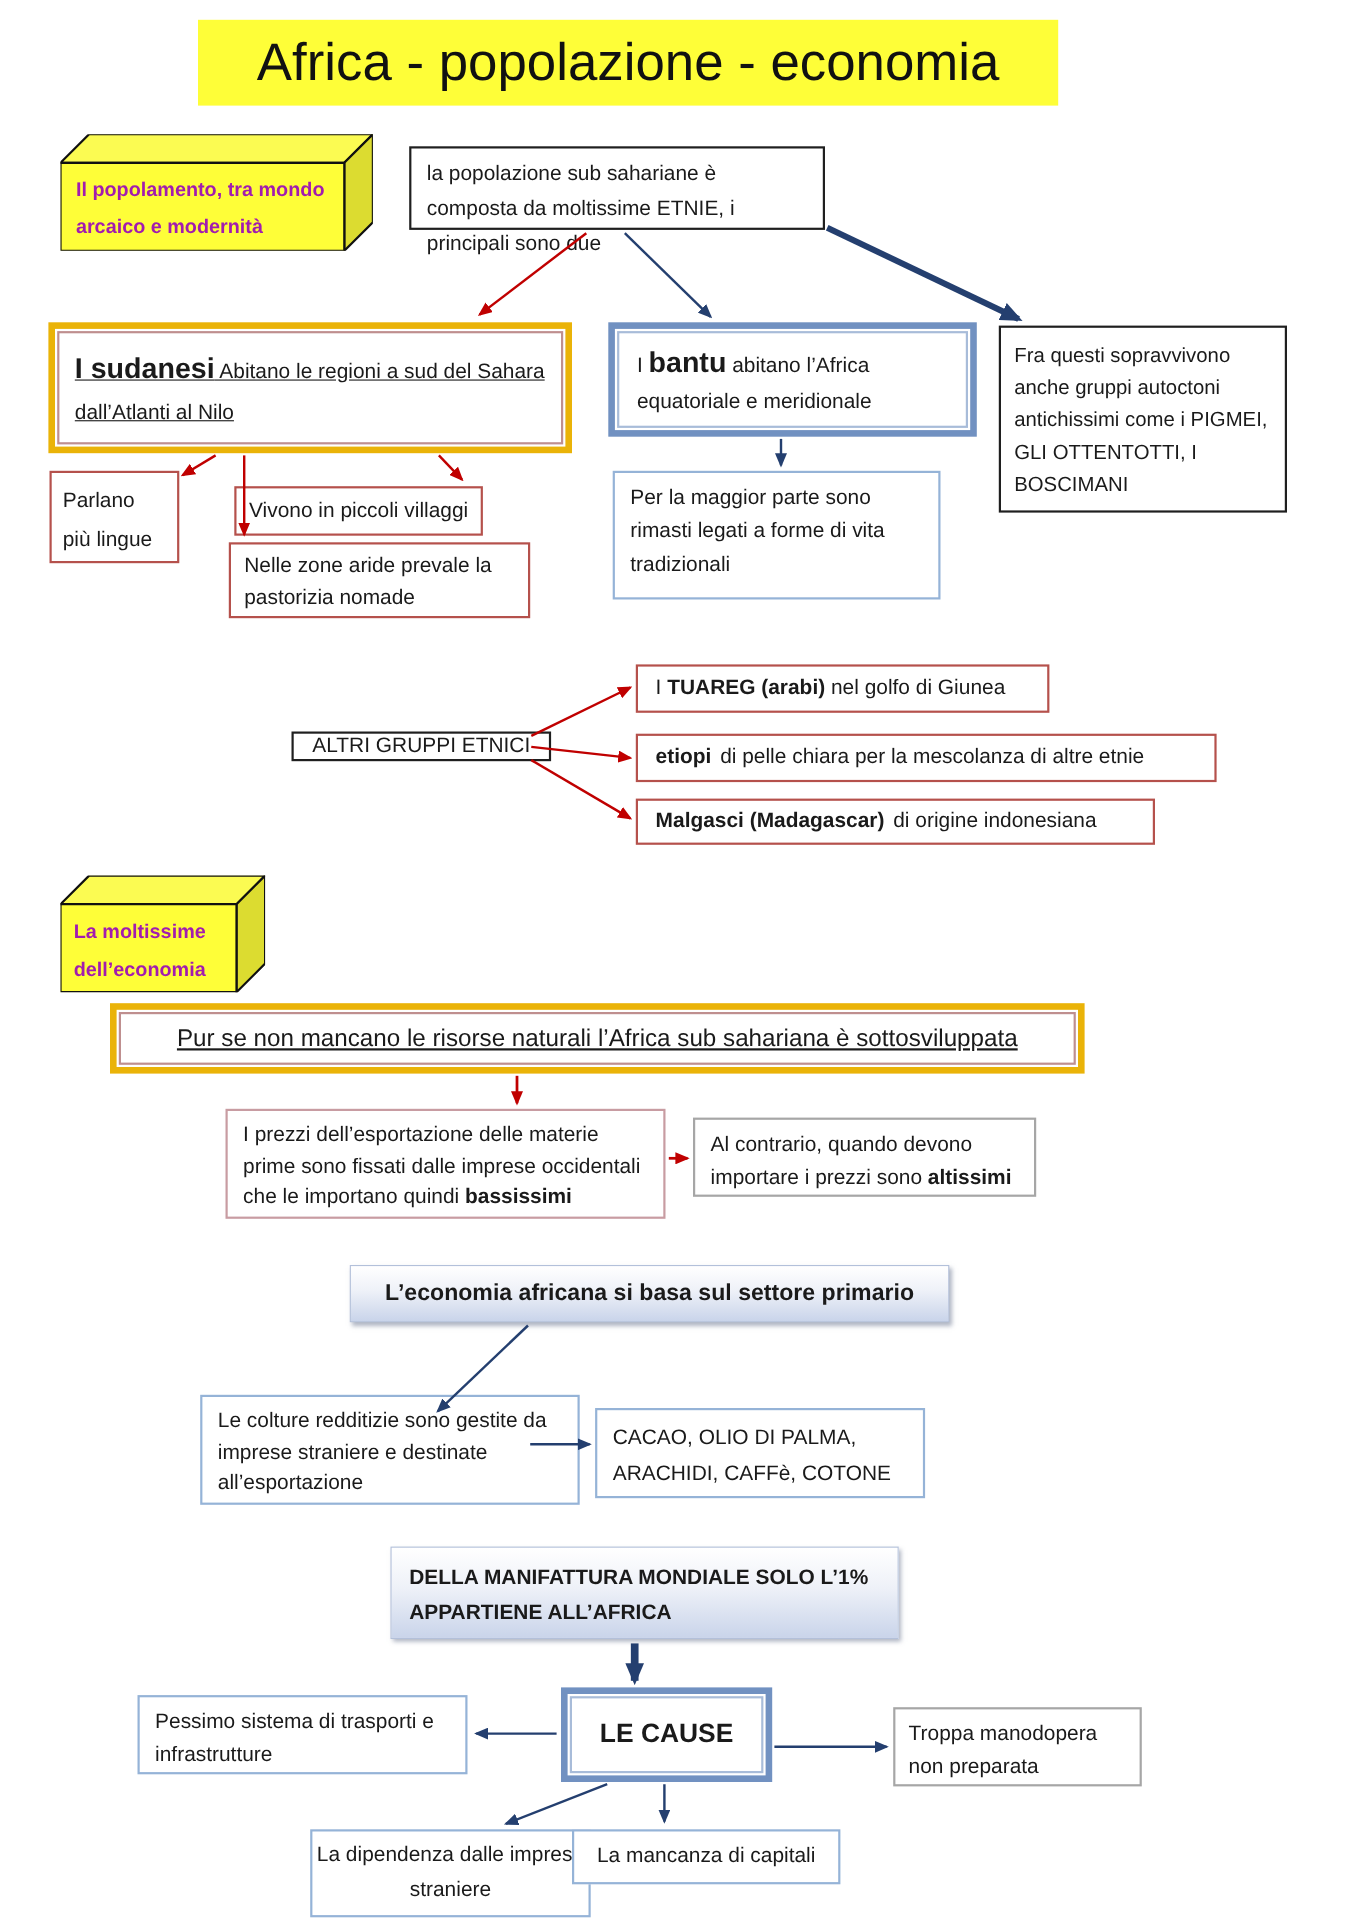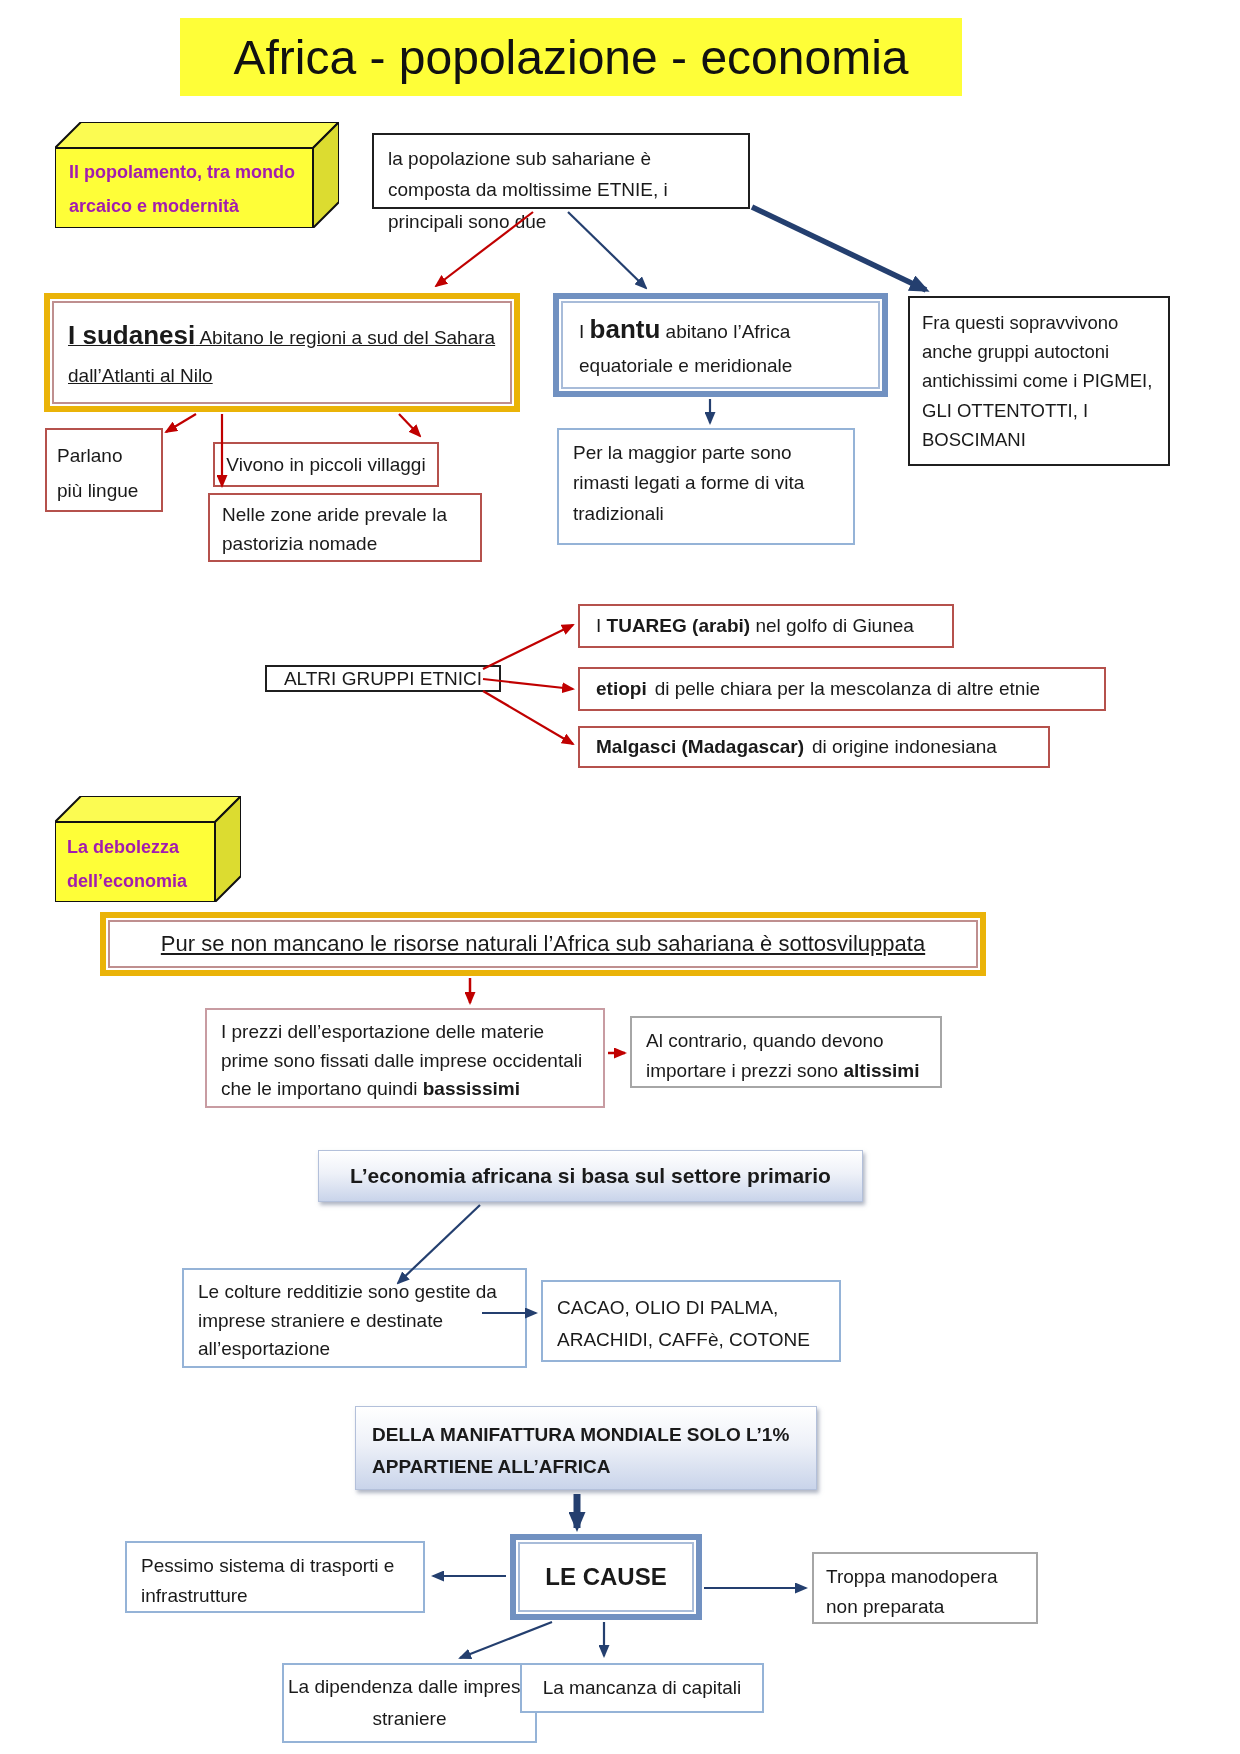--- a/index.html
+++ b/index.html
@@ -118,21 +118,21 @@
       <span class="bold" style="margin-right:8px;">Malgasci (Madagascar)</span><span>di origine indonesiana</span>
     </div>
   </div>
 
   <div class="abs" style="left:55px; top:796px; width:186px; height:106px;">
     <svg width="186" height="106">
       <polygon points="0,26 26,0 186,0 160,26" fill="#fbfb52" stroke="#111" stroke-width="2"></polygon>
       <polygon points="160,26 186,0 186,80 160,106" fill="#dcdc30" stroke="#111" stroke-width="2"></polygon>
       <polygon points="0,26 160,26 160,106 0,106" fill="#fefe38" stroke="#111" stroke-width="2"></polygon>
     </svg>
-    <div class="cube-text" style="left:12px; top:34px; width:140px;">La debolezza dell’economia</div>
+    <div class="cube-text" style="left:12px; top:34px; width:140px;">La moltissime dell’economia</div>
   </div>
 
   <div class="box dbl dbl-red" style="left:100px; top:912px; width:886px; height:64px;">
     <div class="inner" style="align-items:center; padding:0 10px; text-align:center;">
       <div style="font-size:22px;">Pur se non mancano le risorse naturali l’Africa sub sahariana è sottosviluppata</div>
     </div>
   </div>
 
   <div class="box b-pink" style="left:205px; top:1008px; width:400px; height:100px; padding:8px 14px; line-height:1.5; overflow:hidden;">
     <span>I prezzi dell’esportazione delle materie prime sono fissati dalle imprese occidentali che le importano quindi </span><span class="bold">bassissimi</span>

